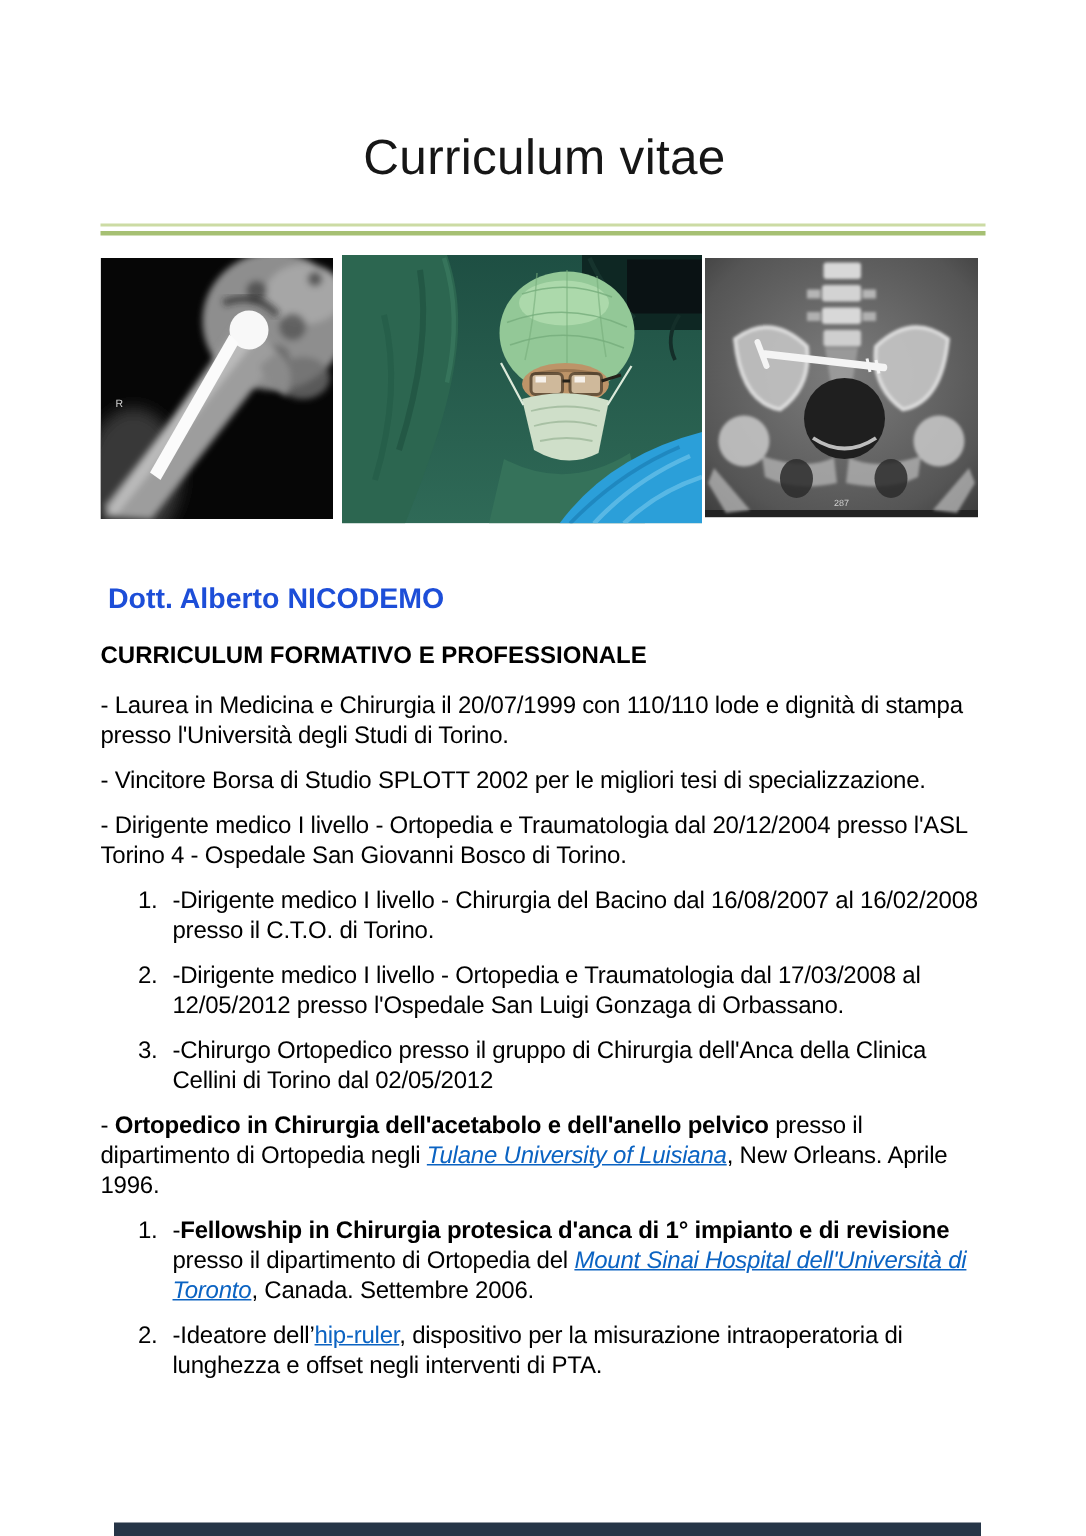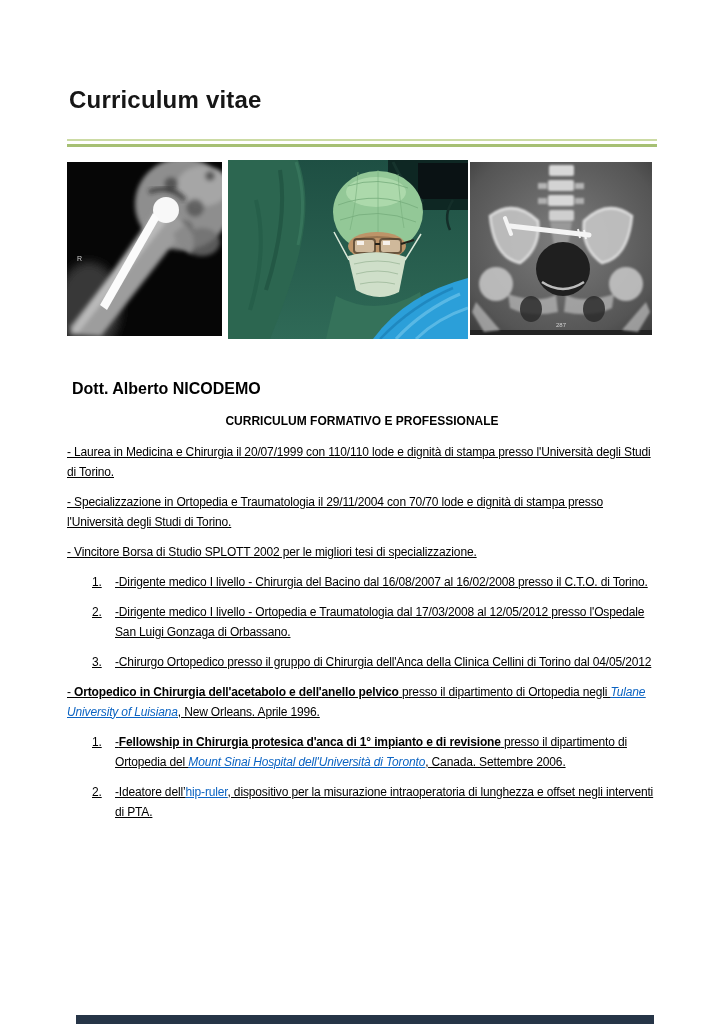--- a/index.html
+++ b/index.html
@@ -11,58 +11,58 @@
     position: relative;
     overflow: hidden;
   }
   .page-content {
     position: absolute;
     left: 67px; top: 0;
     width: 590px;
   }
   .doc-title {
     margin: 86px 0 0 2px;
-    font-size: 24px;
-    font-weight: 700;
+    font-size: 33px;
+    font-weight: 400;
     color: #161616;
     line-height: 1.15;
     letter-spacing: 0.2px;
+    text-align: center;
   }
   .separator { margin-top: 25px; }
   .separator .line-thin  { height: 2px; background: #ccdba4; }
   .separator .line-gap   { height: 3px; }
   .separator .line-thick { height: 3px; background: #a6c073; }
 
   .images-row {
     margin-top: 13px;
     display: flex;
     align-items: flex-start;
     height: 179px;
   }
   .img-box { overflow: hidden; }
   .img-box svg { display: block; }
   .img-1 { width: 155px; height: 174px; margin-top: 2px; }
   .img-2 { width: 240px; height: 179px; margin-left: 6px; }
   .img-3 { width: 182px; height: 173px; margin-left: 2px; margin-top: 2px; }
 
   .doc-heading {
     margin: 40px 0 0 5px;
+    font-size: 19px;
+    font-weight: bold;
+    color: #1d4ed8;
+    line-height: 1.2;
+  }
+  .doc-subheading {
+    margin: 16px 0 0 0;
     font-size: 16px;
     font-weight: bold;
-    color: #000000;
-    line-height: 1.2;
-  }
-  .doc-subheading {
-    margin: 16px 0 0 0;
-    font-size: 12px;
-    font-weight: bold;
     line-height: 1.25;
-    text-align: center;
-  }
-  .doc-body { font-size: 12px; line-height: 20px; letter-spacing: -0.15px; text-decoration: underline; }
+  }
+  .doc-body { font-size: 16px; line-height: 20px; letter-spacing: -0.15px; }
   .doc-body .para { margin: 10px 0 0 0; }
   .doc-body .para:first-child { margin-top: 13px; }
   .doc-body .li { margin: 10px 0 0 25px; display: flex; }
   .doc-body .li .num { width: 23px; flex-shrink: 0; }
   .doc-body .li .li-text { flex: 1; }
   .b { font-weight: bold; }
   .i { font-style: italic; }
   a.lnk { color: #0b63c2; text-decoration: underline; }
 
   .next-page-edge {
@@ -204,33 +204,33 @@
       </svg>
     </div>
   </div>
 
   <h2 class="doc-heading">Dott. Alberto NICODEMO</h2>
 
   <div class="doc-subheading">CURRICULUM FORMATIVO E PROFESSIONALE</div>
 
   <div class="doc-body">
       <p class="para"><span>- Laurea in Medicina e Chirurgia il 20/07/1999 con 110/110 lode e dignità di stampa presso l'Università degli Studi di Torino.</span></p>
-      <p class="para"><span>- Specializzazione in Ortopedia e Traumatologia il 29/11/2004 con 70/70 lode e dignità di stampa presso l'Università degli Studi di Torino.</span></p>
       <p class="para"><span>- Vincitore Borsa di Studio SPLOTT 2002 per le migliori tesi di specializzazione.</span></p>
+      <p class="para"><span>- Dirigente medico I livello - Ortopedia e Traumatologia dal 20/12/2004 presso l'ASL Torino 4 - Ospedale San Giovanni Bosco di Torino.</span></p>
       <div class="li">
         <span class="num">1.</span>
         <div class="li-text"><span>-Dirigente medico I livello - Chirurgia del Bacino dal 16/08/2007 al 16/02/2008 presso il C.T.O. di Torino.</span></div>
       </div>
       <div class="li">
         <span class="num">2.</span>
         <div class="li-text"><span>-Dirigente medico I livello - Ortopedia e Traumatologia dal 17/03/2008 al 12/05/2012 presso l'Ospedale San Luigi Gonzaga di Orbassano.</span></div>
       </div>
       <div class="li">
         <span class="num">3.</span>
-        <div class="li-text"><span>-Chirurgo Ortopedico presso il gruppo di Chirurgia dell'Anca della Clinica Cellini di Torino dal 04/05/2012</span></div>
+        <div class="li-text"><span>-Chirurgo Ortopedico presso il gruppo di Chirurgia dell'Anca della Clinica Cellini di Torino dal 02/05/2012</span></div>
       </div>
       <p class="para"><span>- </span><span class="b">Ortopedico in Chirurgia dell'acetabolo e dell'anello pelvico</span><span> presso il dipartimento di Ortopedia negli </span><a href="#" class="lnk i">Tulane University of Luisiana</a><span>, New Orleans. Aprile 1996.</span></p>
       <div class="li">
         <span class="num">1.</span>
         <div class="li-text"><span>-</span><span class="b">Fellowship in Chirurgia protesica d'anca di 1° impianto e di revisione</span><span> presso il dipartimento di Ortopedia del </span><a href="#" class="lnk i">Mount Sinai Hospital dell'Università di Toronto</a><span>, Canada. Settembre 2006.</span></div>
       </div>
       <div class="li">
         <span class="num">2.</span>
         <div class="li-text"><span>-Ideatore dell’</span><a href="#" class="lnk">hip-ruler</a><span>, dispositivo per la misurazione intraoperatoria di lunghezza e offset negli interventi di PTA.</span></div>
       </div>

